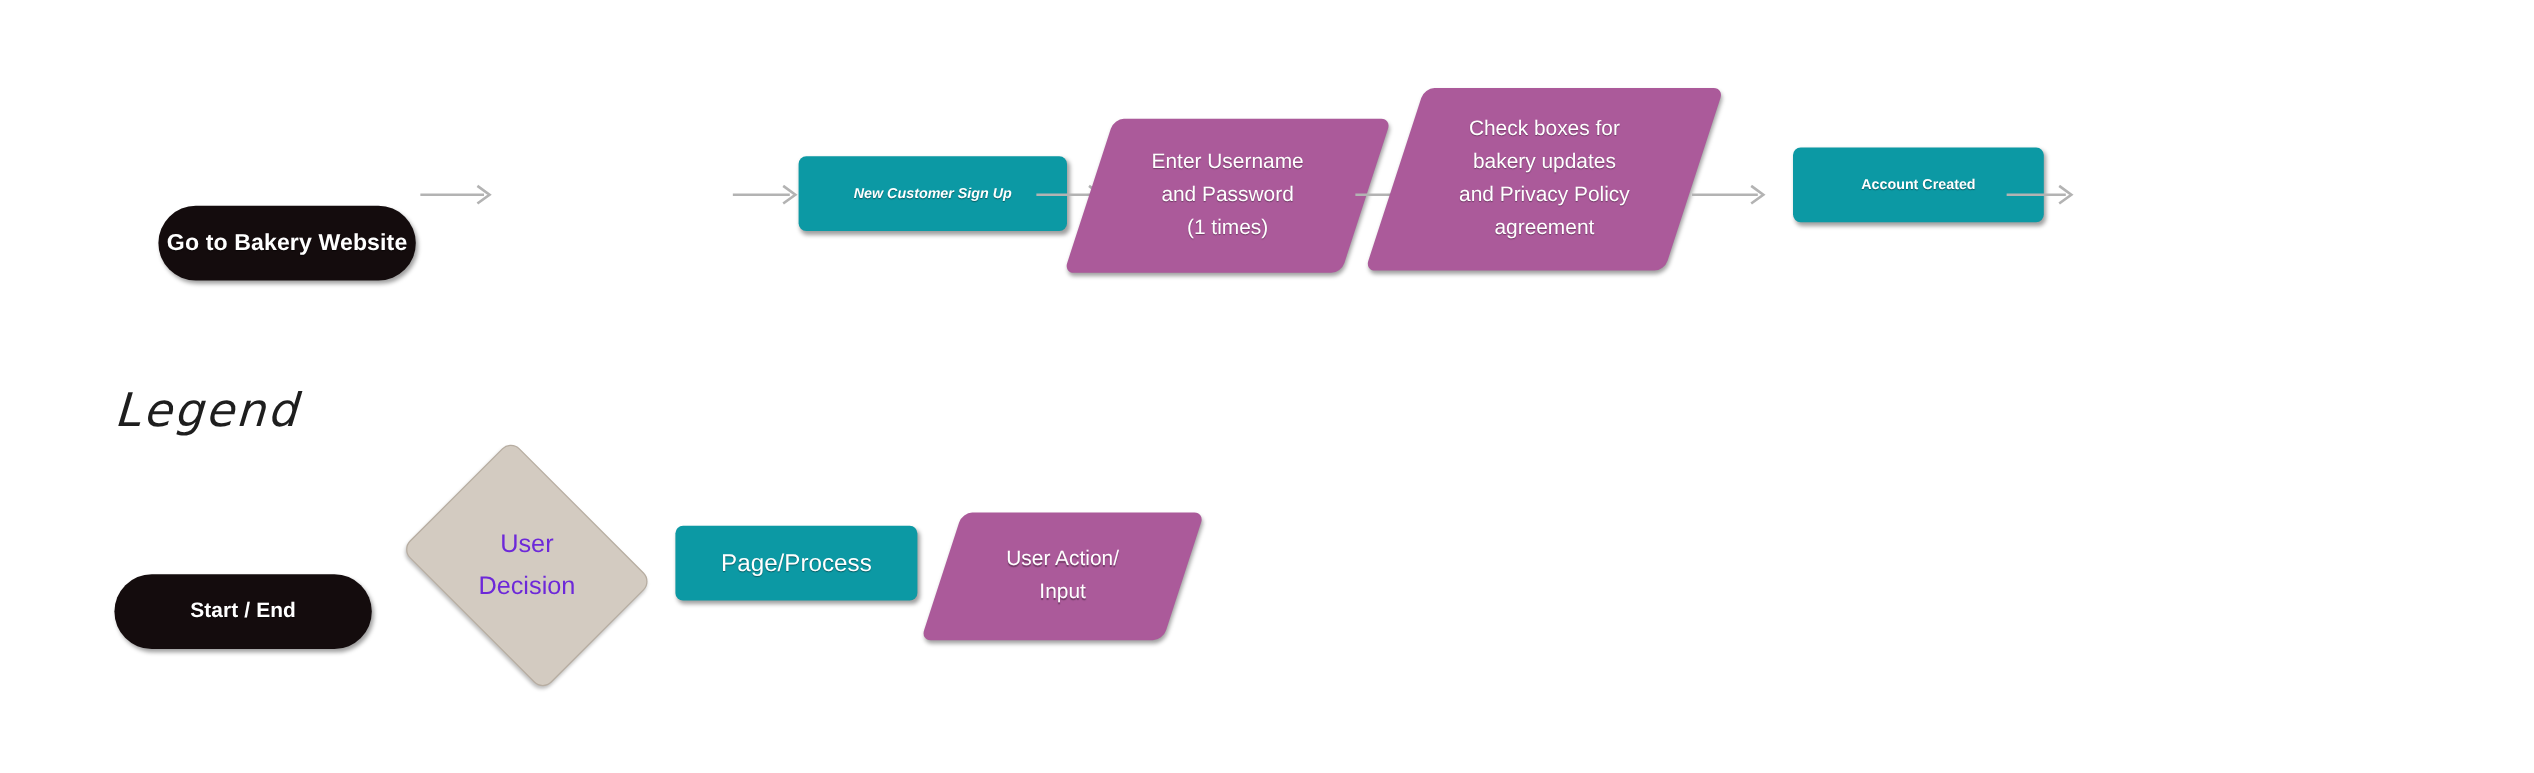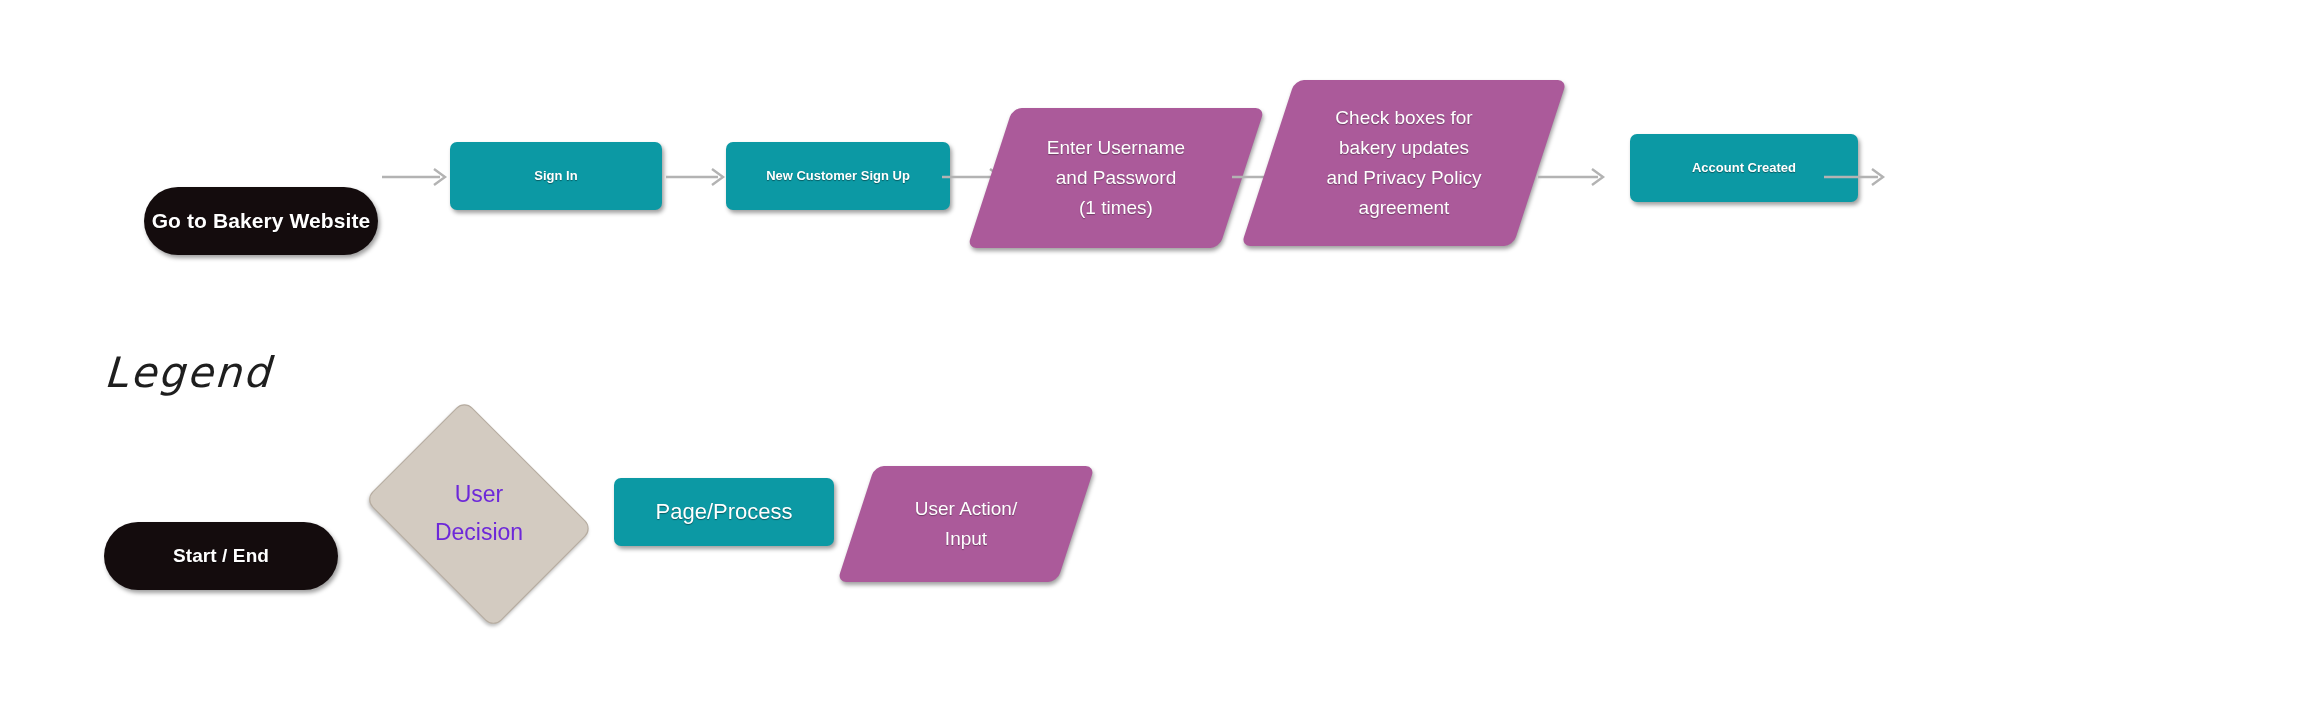--- a/index.html
+++ b/index.html
@@ -145,30 +145,27 @@
 
   <div class="terminator" style="left:144px; top:143px; width:234px; height:68px;">
     <span class="node-label">Go to Bakery Website</span>
   </div>
 
   <svg class="arrow" style="left:382px; top:164px; width:66px;" viewBox="0 0 66 26" preserveAspectRatio="none">
     <line x1="0" y1="13" x2="58" y2="13" stroke="#b3b3b3" stroke-width="2.4"></line>
     <polyline points="52,5 63,13 52,21" fill="none" stroke="#b3b3b3" stroke-width="2.4"></polyline>
   </svg>
 
-  <div class="process" style="left:450px; top:142px; width:212px; height:68px;">
-    <span class="node-label">Sign In</span>
-  </div>
 
   <svg class="arrow" style="left:666px; top:164px; width:60px;" viewBox="0 0 60 26" preserveAspectRatio="none">
     <line x1="0" y1="13" x2="52" y2="13" stroke="#b3b3b3" stroke-width="2.4"></line>
     <polyline points="46,5 57,13 46,21" fill="none" stroke="#b3b3b3" stroke-width="2.4"></polyline>
   </svg>
 
-  <div class="process" style="left:726px; top:142px; width:224px; height:68px;">
+  <div class="process" style="left:726px; top:142px; width:244px; height:68px;font-style:italic;">
     <span class="node-label">New Customer Sign Up</span>
   </div>
 
   <svg class="arrow" style="left:942px; top:164px; width:62px;" viewBox="0 0 62 26" preserveAspectRatio="none">
     <line x1="0" y1="13" x2="54" y2="13" stroke="#b3b3b3" stroke-width="2.4"></line>
     <polyline points="48,5 59,13 48,21" fill="none" stroke="#b3b3b3" stroke-width="2.4"></polyline>
   </svg>
 
   <div class="action" style="left:990px; top:108px; width:252px; height:140px;">
     <div class="shape"></div>

